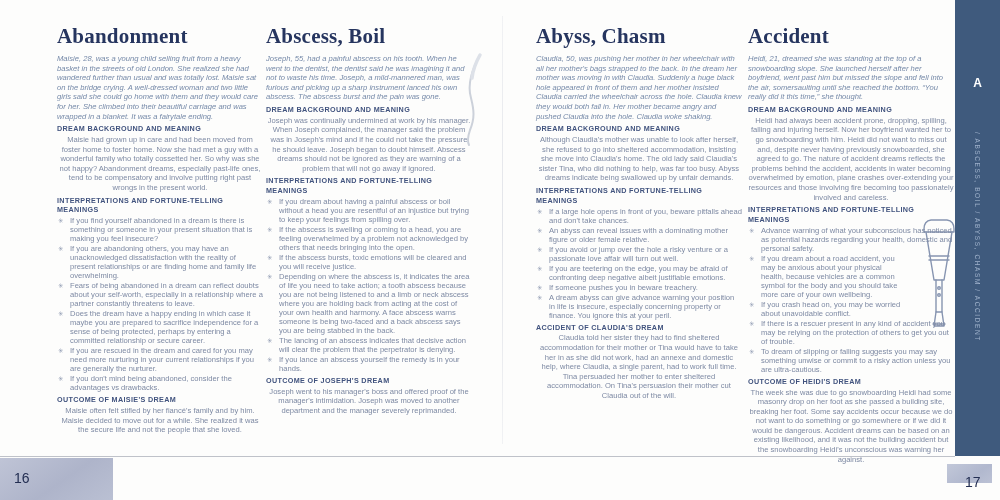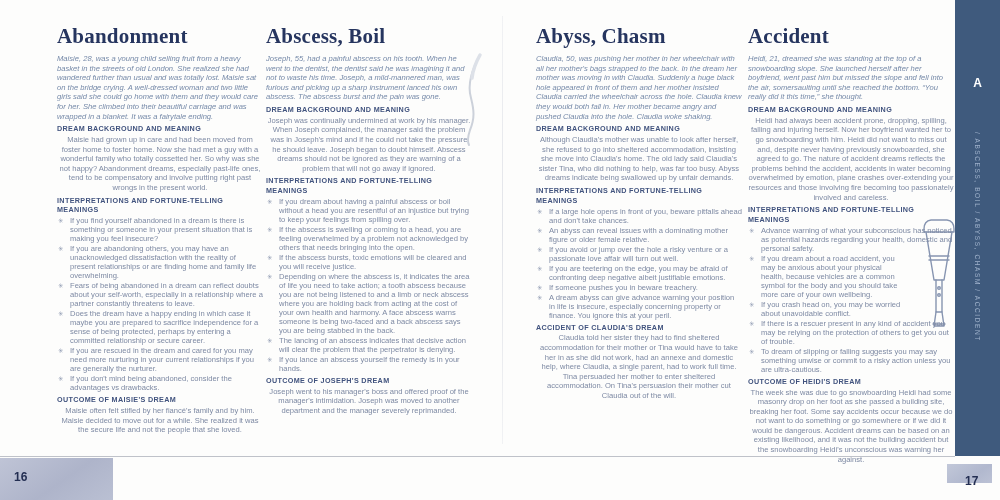--- a/index.html
+++ b/index.html
@@ -71,21 +71,21 @@
     writing-mode:vertical-rl;
     font-size:6.5px;letter-spacing:1.6px;color:#9db0ca;
     white-space:nowrap;
   }
   
   .footer-divider{
     position:absolute;left:0;right:45px;top:456px;height:1px;
     background:#bfc2c9;
   }
   .corner{
-    position:absolute;font-weight:bold;font-size:12px;color:#232e52;
+    position:absolute;font-weight:normal;font-size:14px;color:#232e52;
   }
   .corner-left{
     left:0;top:458px;width:113px;height:42px;
     background:linear-gradient(145deg,#bfc4d6 0%,#aeb4ca 55%,#bac0d3 100%);
   }
   .corner-left span{position:absolute;left:14px;top:12px;}
   .corner-right{
     right:8px;top:464px;width:45px;height:19px;
     background:linear-gradient(145deg,#c2c8d9 0%,#b1b8ce 60%,#bcc2d5 100%);
   }

